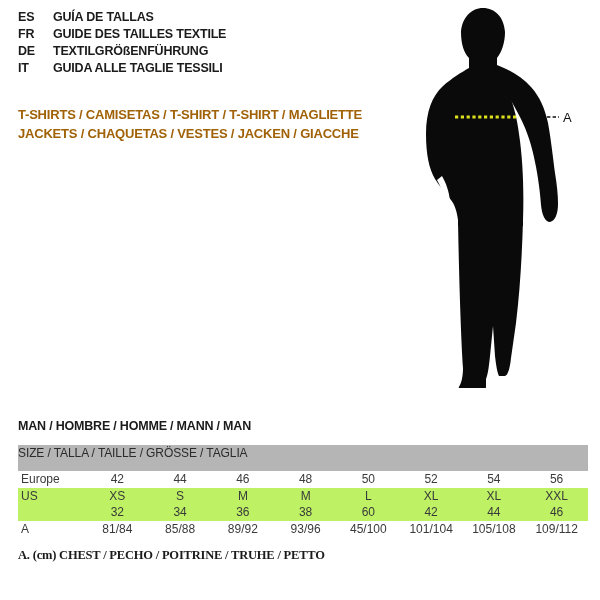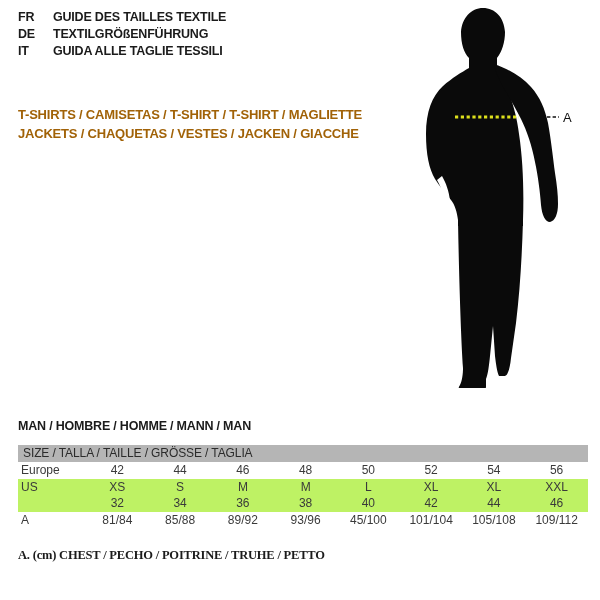--- a/index.html
+++ b/index.html
@@ -10,33 +10,37 @@
   .lang-list{position:absolute;left:18px;top:9px;}
   .lang-row{display:flex;height:17px;line-height:17px;
     font-size:12.5px;font-weight:bold;letter-spacing:-0.2px;color:#1b1b1b;}
   .lang-code{width:35px;flex:0 0 35px;}
   .categories{position:absolute;left:18px;top:106px;
     font-size:13px;font-weight:bold;letter-spacing:-0.2px;line-height:18.5px;color:#a16207;}
   .figure-wrap{position:absolute;left:424px;top:8px;width:150px;height:380px;}
   .man-title{position:absolute;left:18px;top:419px;
     font-size:12.5px;font-weight:bold;letter-spacing:-0.2px;color:#1b1b1b;}
   .size-table{position:absolute;left:18px;top:445px;width:570px;font-size:12px;color:#3a3a3a;}
-  .thead{height:17px;line-height:17px;background:#b5b5b5;color:#2b2b2b;
-    padding-left:5px;letter-spacing:-0.1px;box-sizing:border-box;}
+  .thead{height:26px;line-height:17px;background:#b5b5b5;color:#2b2b2b;
+    letter-spacing:-0.1px;box-sizing:border-box;}
   .trow{display:flex;height:16.5px;line-height:16.5px;}
   .trow.shaded{background:#bef264;}
   .tlabel{flex:0 0 65px;padding-left:3px;text-align:left;}
   .tcell{flex:0 0 62.75px;text-align:center;}
   .footnote{position:absolute;left:18px;top:548px;
     font-size:12.5px;font-weight:bold;letter-spacing:-0.2px;color:#1b1b1b;font-family:Liberation Serif, serif;}
 </style>
 </head>
 <body>
 
 <div class="lang-list">
+  <div class="lang-row">
+    <span class="lang-code">ES</span>
+    <span class="lang-text">GUÍA DE TALLAS</span>
+  </div>
   <div class="lang-row">
     <span class="lang-code">FR</span>
     <span class="lang-text">GUIDE DES TAILLES TEXTILE</span>
   </div>
   <div class="lang-row">
     <span class="lang-code">DE</span>
     <span class="lang-text">TEXTILGRÖßENFÜHRUNG</span>
   </div>
   <div class="lang-row">
     <span class="lang-code">IT</span>
@@ -104,21 +108,21 @@
     <span class="tcell">XL</span>
     <span class="tcell">XXL</span>
   </div>
 
   <div class="trow shaded">
     <span class="tlabel"></span>
     <span class="tcell">32</span>
     <span class="tcell">34</span>
     <span class="tcell">36</span>
     <span class="tcell">38</span>
-    <span class="tcell">40</span>
+    <span class="tcell">60</span>
     <span class="tcell">42</span>
     <span class="tcell">44</span>
     <span class="tcell">46</span>
   </div>
 
   <div class="trow">
     <span class="tlabel">A</span>
     <span class="tcell">81/84</span>
     <span class="tcell">85/88</span>
     <span class="tcell">89/92</span>

